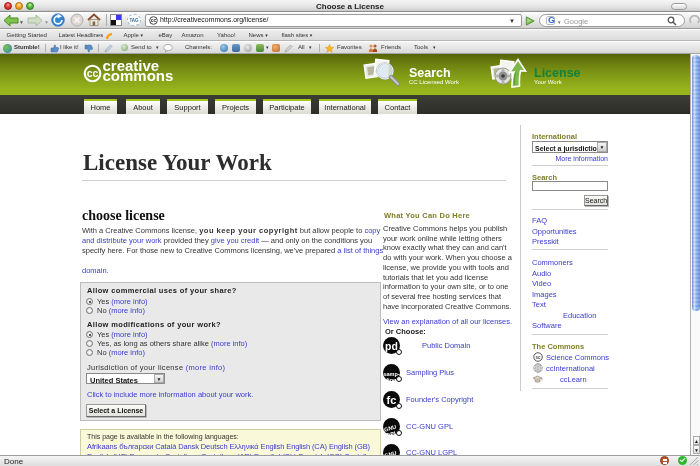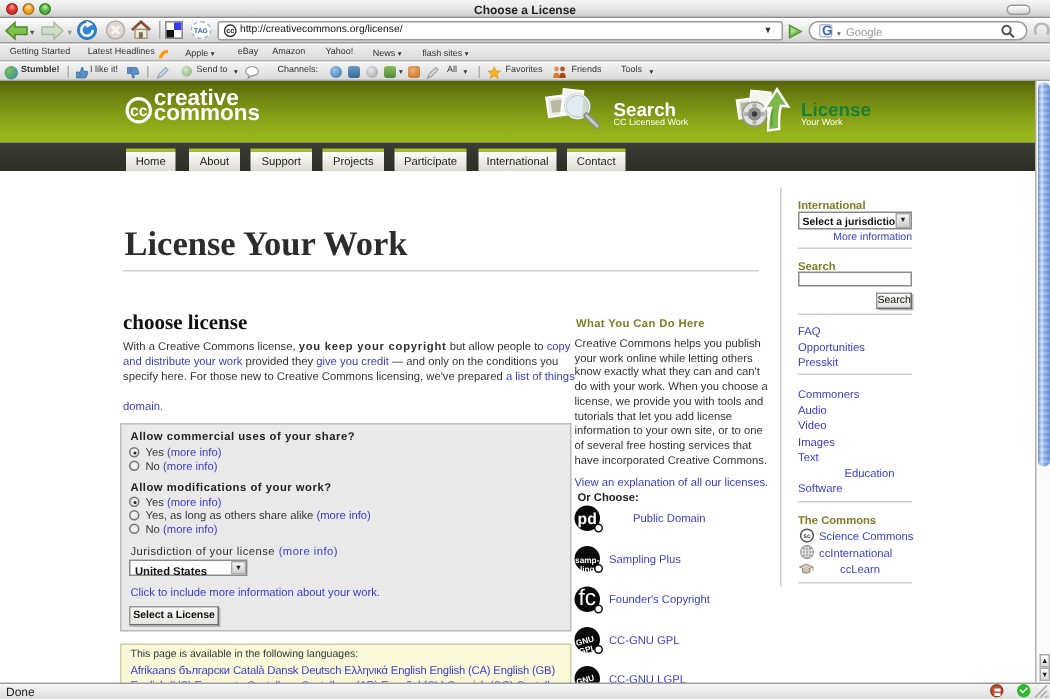--- a/index.html
+++ b/index.html
@@ -307,21 +307,21 @@
 of several free hosting services that<br>
 have incorporated Creative Commons.
 </div>
 <div class="abs small" style="left:383px;top:317px;"><a>View an explanation of all our licenses.</a></div>
 <div class="abs small" style="left:385px;top:327px;font-weight:bold;color:#222;">Or Choose:</div>
 
 <div class="lic" style="left:383px;top:337px;line-height:16px;"><span style="font-size:10.5px;font-weight:bold;">pd</span></div>
 <div class="abs small" style="left:406px;top:341px;padding-left:16px;"><a>Public Domain</a></div>
 <div class="lic" style="left:383px;top:364px;"><span style="font-size:5.5px;font-weight:bold;position:relative;top:3.5px;line-height:5.5px;display:inline-block;">samp-<br>ling</span></div>
 <div class="abs small" style="left:406px;top:368px;"><a>Sampling Plus</a></div>
-<div class="lic" style="left:383px;top:391px;line-height:16px;"><span style="font-size:15px;font-weight:normal;">fc</span></div>
+<div class="lic" style="left:383px;top:391px;line-height:16px;"><span style="font-size:11px;font-weight:bold;">fc</span></div>
 <div class="abs small" style="left:406px;top:395px;"><a>Founder's Copyright</a></div>
 <div class="lic" style="left:383px;top:418px;"><span style="font-size:5.5px;font-weight:bold;position:relative;top:3px;line-height:5.5px;display:inline-block;transform:rotate(-15deg);">GNU<br>GPL</span></div>
 <div class="abs small" style="left:406px;top:422px;"><a>CC-GNU GPL</a></div>
 <div class="lic" style="left:383px;top:444px;"><span style="font-size:5.5px;font-weight:bold;position:relative;top:3px;line-height:5.5px;display:inline-block;transform:rotate(-15deg);">GNU<br>LGPL</span></div>
 <div class="abs small" style="left:406px;top:448px;"><a>CC-GNU LGPL</a></div>
 
 <div class="abs" style="left:520px;top:125px;width:1px;height:266px;background:#ccc;"></div>
 
 <div class="abs olive" style="left:532px;top:132px;font-size:7.5px;">International</div>
 <div class="selbox" style="left:532px;top:141px;width:76px;height:12px;">

